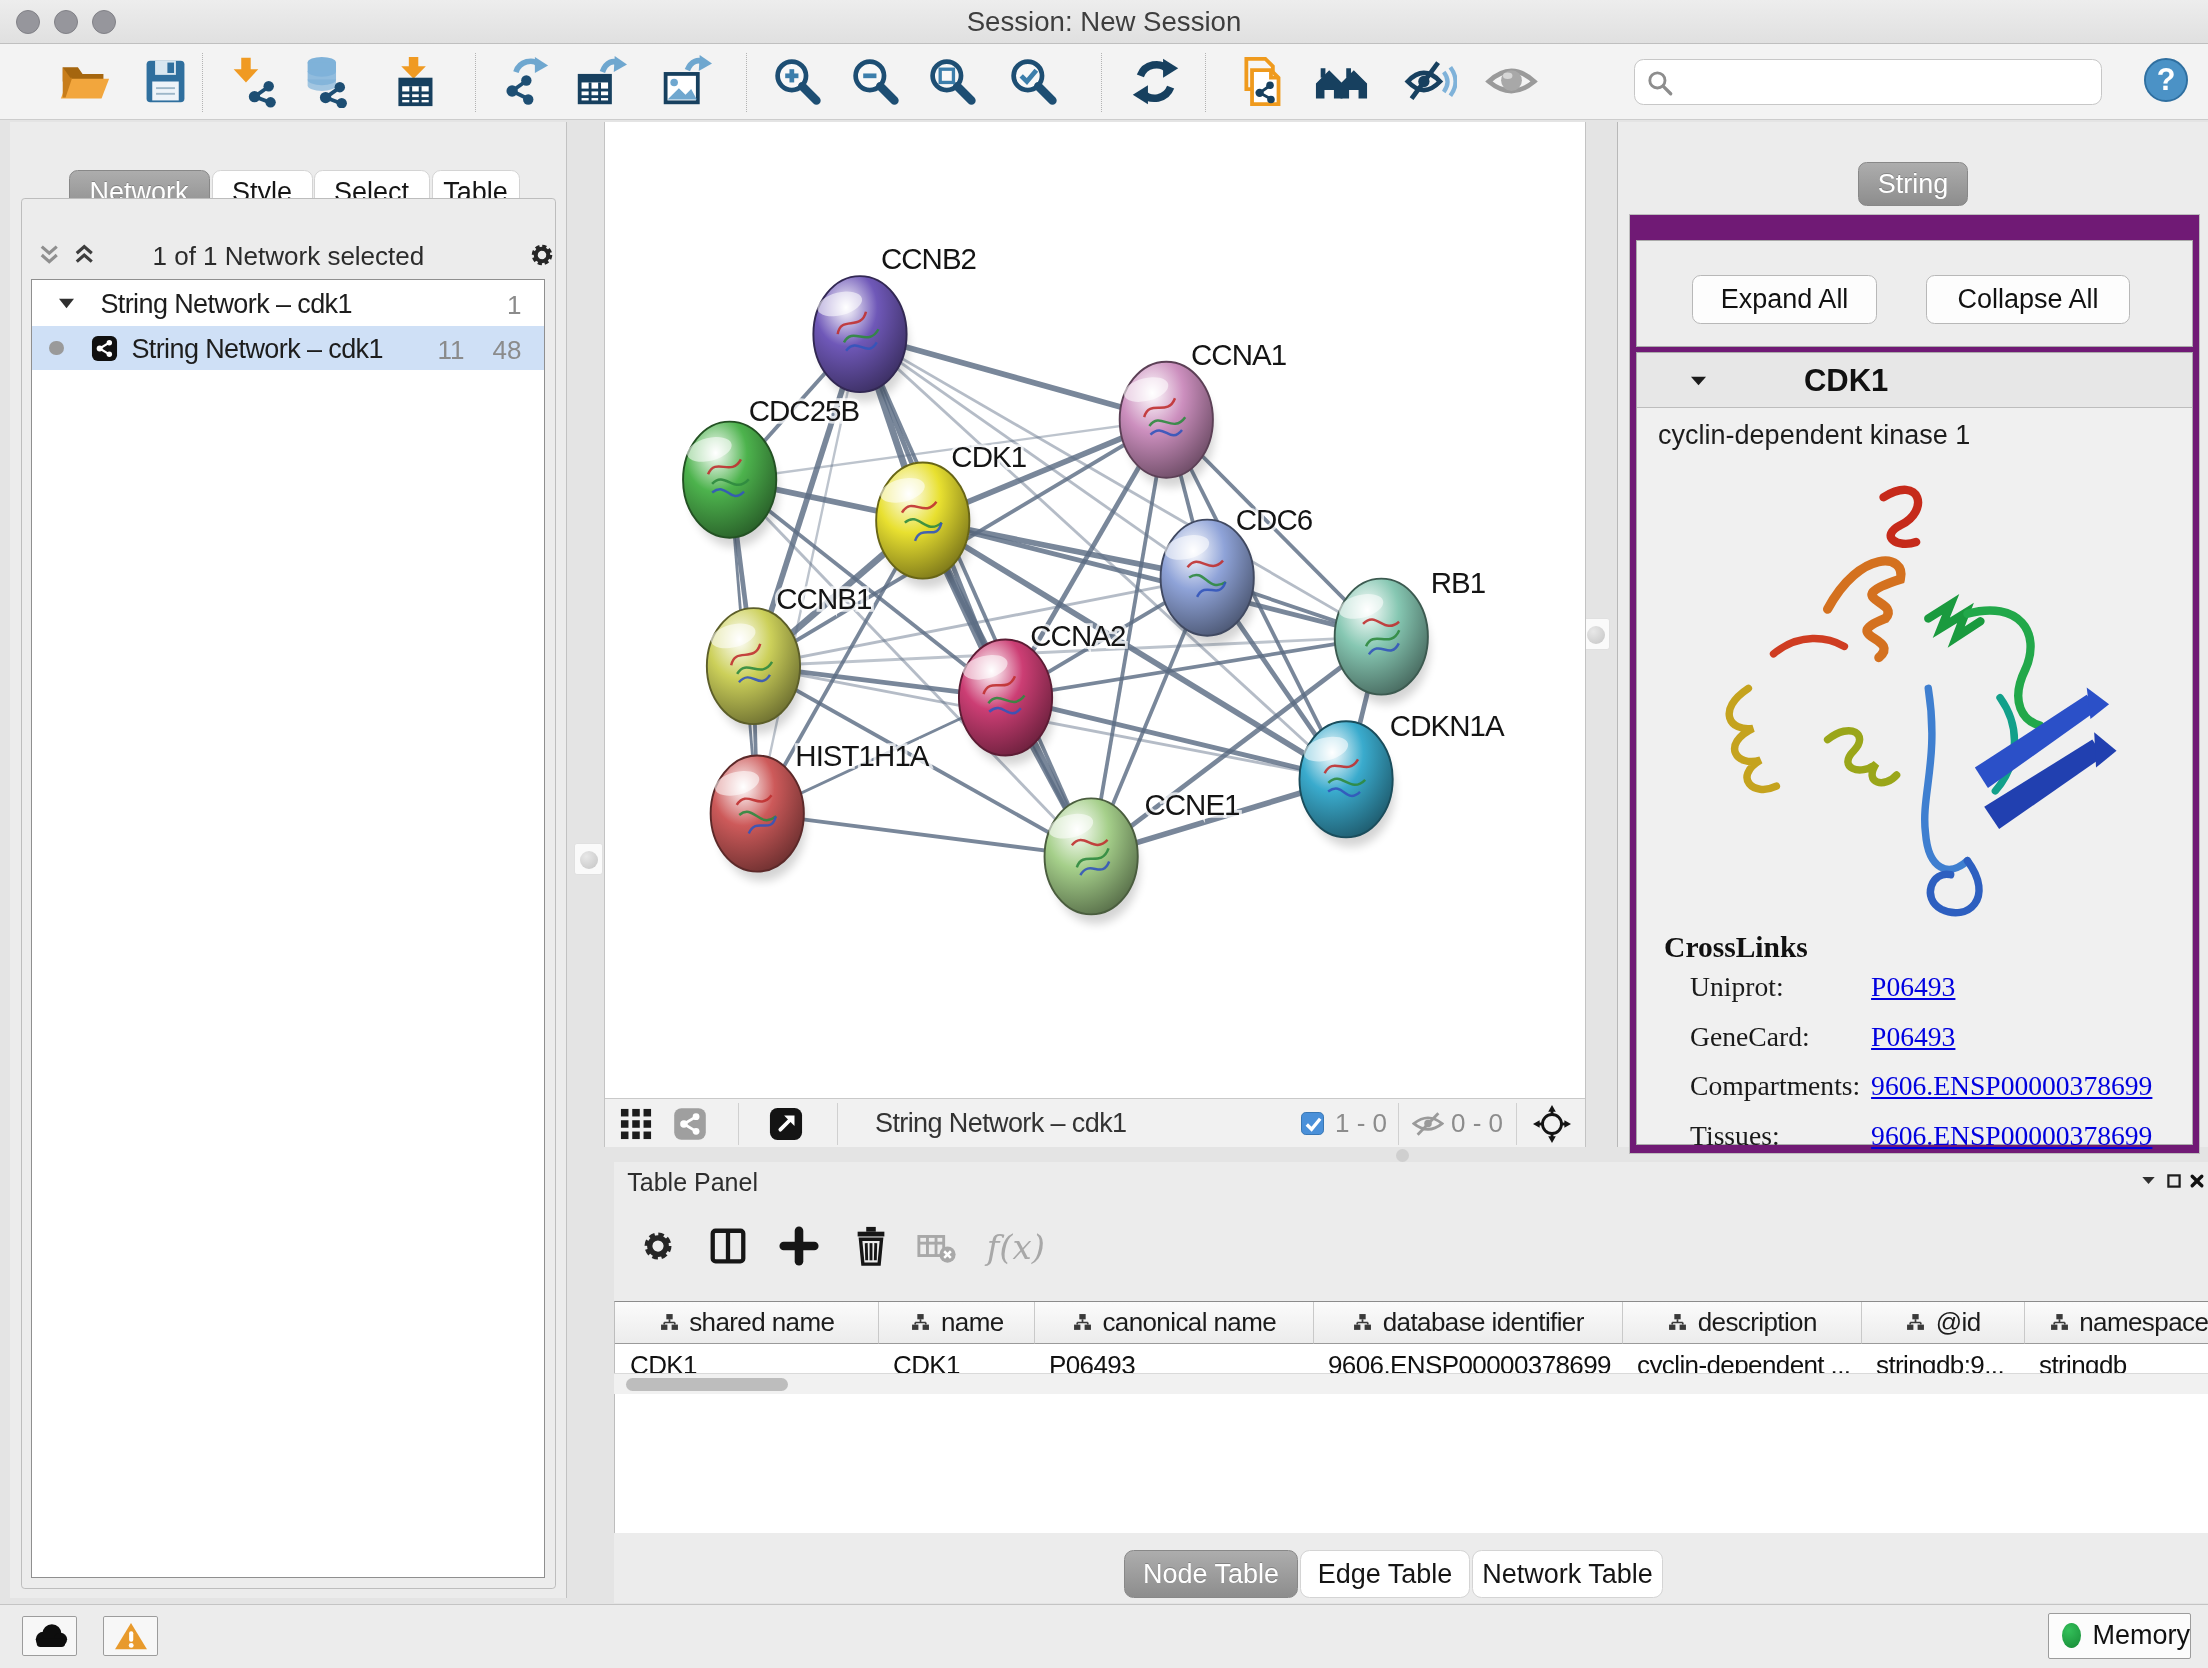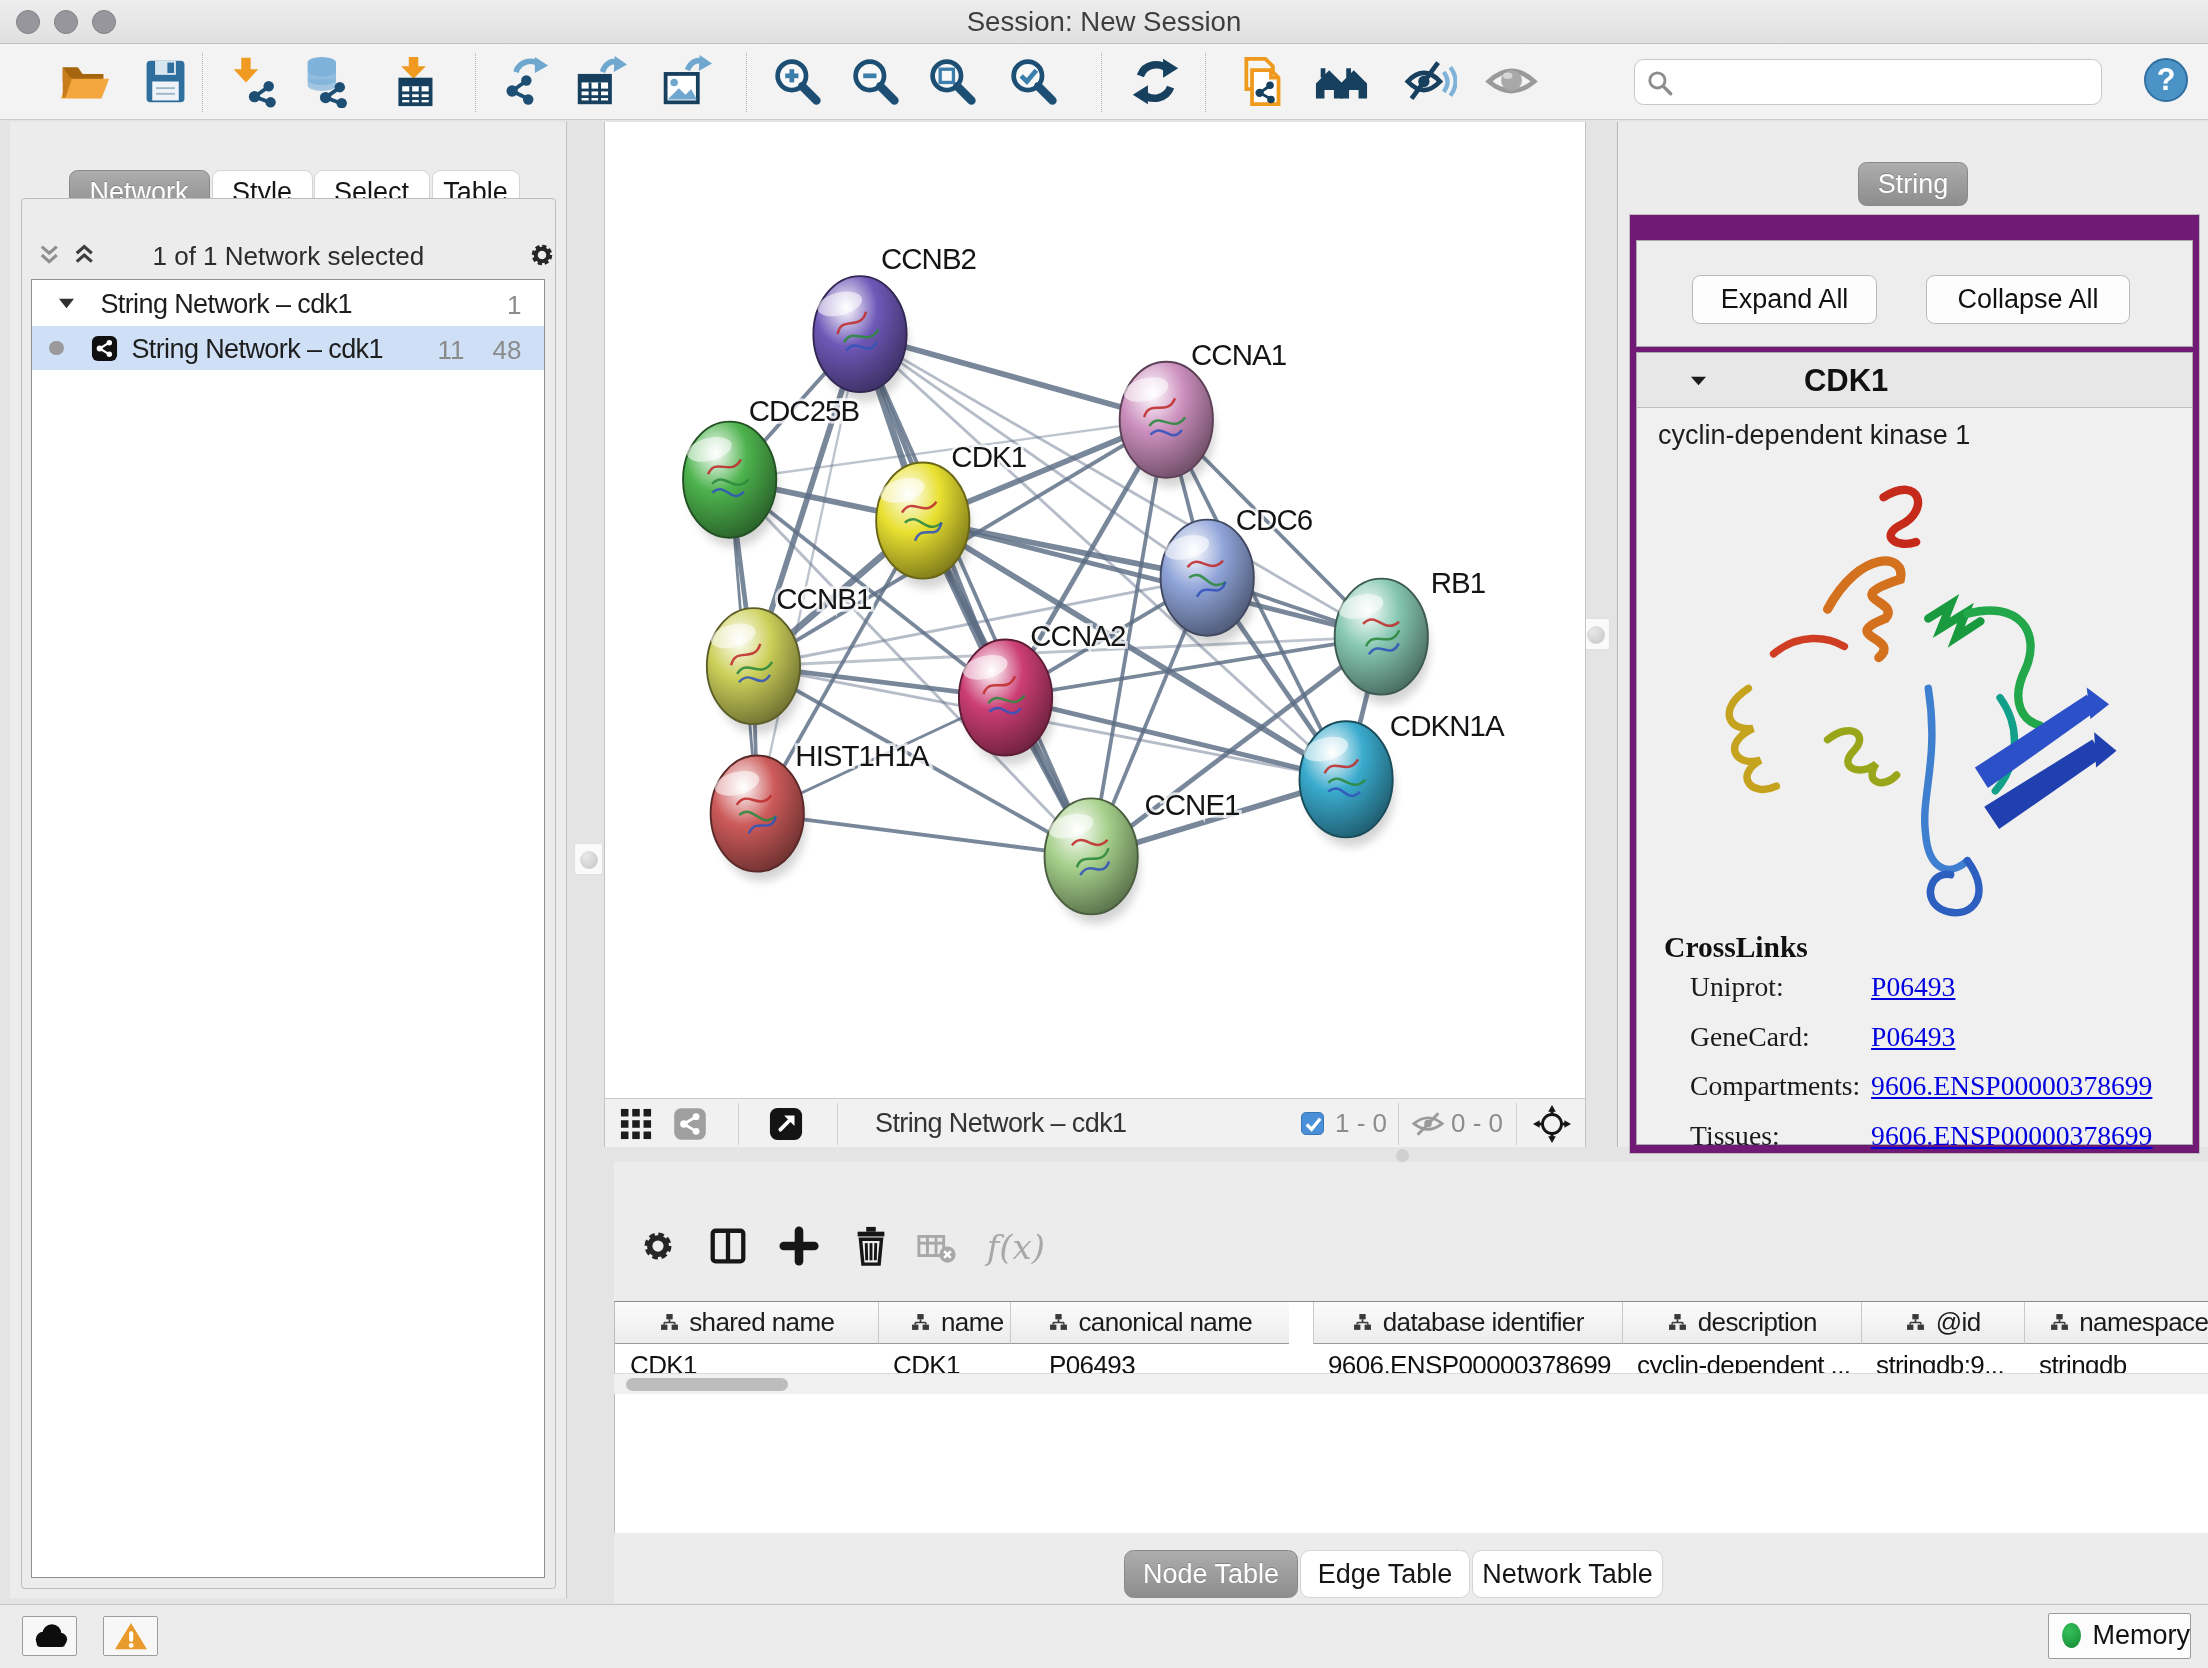--- a/index.html
+++ b/index.html
@@ -708,20 +708,41 @@
       </div>
       <div class="xrow" style="top:816px">
         <span class="xl">Pharos:</span>
         <a href="#">P06493</a>
       </div>
     </div>
   </div>
 </div>
 
 <div id="table-panel">
+  <div class="panel-head">
+    <span class="panel-title" style="left:13.3px;font-size:25px">Table Panel</span>
+    <span class="ph-ic" style="left:1526px;top:11.4px">
+        <svg width="17" height="14.3" viewBox="0 0 22 18">
+          <polygon points="3,5 19,5 11,14" fill="#2f2f2f"></polygon>
+        </svg>
+      </span>
+    <span class="ph-ic" style="left:1552px;top:10.5px">
+        <svg width="16" height="16" viewBox="0 0 20 20">
+          <rect x="3" y="3" width="14" height="14" fill="none" stroke="#1d1d1d" stroke-width="2.8"></rect>
+        </svg>
+      </span>
+    <span class="ph-ic" style="left:1575px;top:10.5px">
+        <svg width="16" height="16" viewBox="0 0 20 20">
+          <g stroke="#111" stroke-width="4.2" stroke-linecap="round">
+            <line x1="4" y1="4" x2="16" y2="16"></line>
+            <line x1="16" y1="4" x2="4" y2="16"></line>
+          </g>
+        </svg>
+      </span>
+  </div>
   <div id="tp-toolbar">
     <span class="tp-ic" style="left:23px">
         <svg width="42" height="42" viewBox="0 0 56 56">
           <circle cx="28" cy="28" r="13" fill="none" stroke="#262626" stroke-width="10" stroke-dasharray="6.2 4"></circle>
           <circle cx="28" cy="28" r="11" fill="none" stroke="#262626" stroke-width="7"></circle>
           <circle cx="28" cy="28" r="5" fill="#ececec"></circle>
         </svg>
       </span>
     <span class="tp-ic" style="left:93px">
         <svg width="42" height="42" viewBox="0 0 44 44">
@@ -780,21 +801,21 @@
       </div>
       <div class="th cond" style="left: 263px; width: 157px;">
         <svg width="21" height="19" viewBox="0 0 18 18">
           <rect x="6" y="1" width="6" height="5" fill="#3a3a3a"></rect>
           <path d="M9 6 v3 M4 9 h10 M4 9 v2 M14 9 v2" stroke="#3a3a3a" stroke-width="1.6" fill="none"></path>
           <rect x="1" y="11" width="6" height="5" fill="#3a3a3a"></rect>
           <rect x="11" y="11" width="6" height="5" fill="#3a3a3a"></rect>
         </svg>
         <span>name</span>
       </div>
-      <div class="th cond" style="left: 395px; width: 279px;">
+      <div class="th cond" style="left: 419px; width: 279px;">
         <svg width="21" height="19" viewBox="0 0 18 18">
           <rect x="6" y="1" width="6" height="5" fill="#3a3a3a"></rect>
           <path d="M9 6 v3 M4 9 h10 M4 9 v2 M14 9 v2" stroke="#3a3a3a" stroke-width="1.6" fill="none"></path>
           <rect x="1" y="11" width="6" height="5" fill="#3a3a3a"></rect>
           <rect x="11" y="11" width="6" height="5" fill="#3a3a3a"></rect>
         </svg>
         <span>canonical name</span>
       </div>
       <div class="th cond" style="left: 698px; width: 309px;">
         <svg width="21" height="19" viewBox="0 0 18 18">

